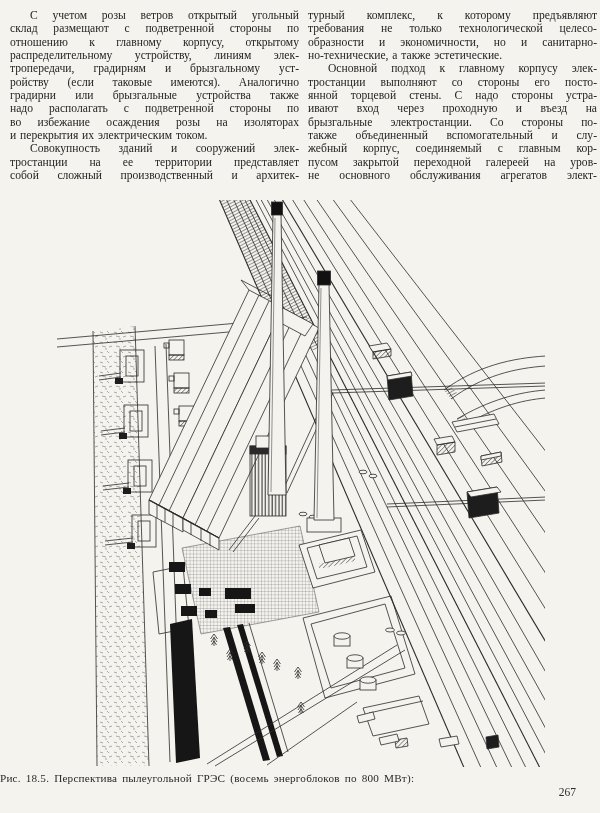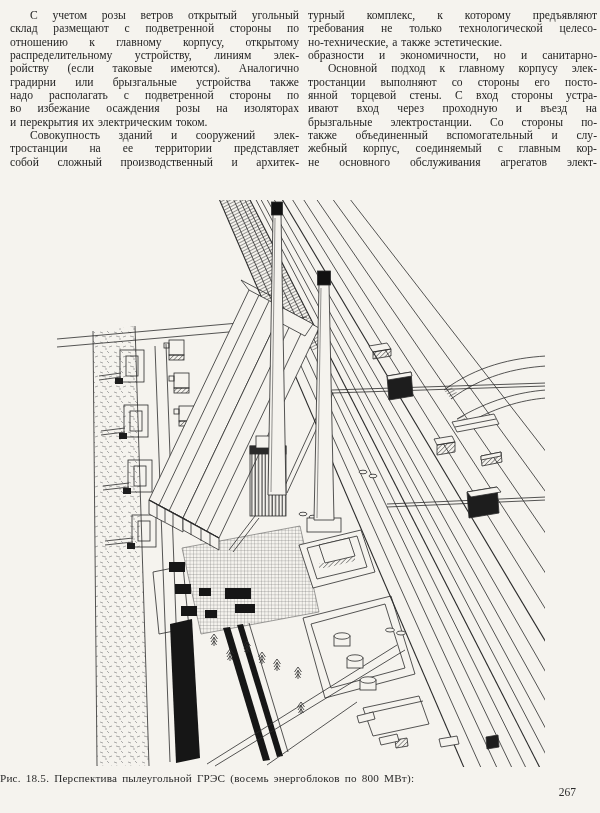--- a/index.html
+++ b/index.html
@@ -43,42 +43,44 @@
 </head>
 <body>
 
 <div class="page">
 
   <div class="col col-left">
     <div class="ln ind">С учетом розы ветров открытый угольный</div>
     <div class="ln">склад размещают с подветренной стороны по</div>
     <div class="ln">отношению к главному корпусу,  открытому</div>
     <div class="ln">распределительному устройству, линиям элек-</div>
+    <div class="ln">тропередачи, градирням и брызгальному уст-</div>
     <div class="ln">ройству (если таковые имеются). Аналогично</div>
     <div class="ln">градирни или брызгальные  устройства также</div>
     <div class="ln">надо располагать с подветренной стороны по</div>
     <div class="ln">во избежание осаждения розы на изоляторах</div>
     <div class="ln pe">и перекрытия их электрическим током.</div>
     <div class="ln ind">Совокупность зданий и сооружений элек-</div>
     <div class="ln">тростанции на ее  территории  представляет</div>
     <div class="ln">собой сложный производственный и архитек-</div>
   </div>
 
   <div class="col col-right">
     <div class="ln">турный комплекс, к которому предъявляют</div>
     <div class="ln">требования не только технологической целесо-</div>
+    <div class="ln">образности и экономичности, но и санитарно-</div>
     <div class="ln pe">но-технические, а также эстетические.</div>
-    <div class="ln">образности и экономичности, но и санитарно-</div>
     <div class="ln ind">Основной подход к главному корпусу элек-</div>
     <div class="ln">тростанции выполняют со стороны его посто-</div>
-    <div class="ln">янной торцевой стены. С вход стороны устра-</div>
+    <div class="ln">янной торцевой стены. С надо стороны устра-</div>
     <div class="ln">ивают  вход  через  проходную  и  въезд  на</div>
     <div class="ln">брызгальные электростанции. Со стороны по-</div>
     <div class="ln">также объединенный вспомогательный и слу-</div>
     <div class="ln">жебный корпус, соединяемый с главным кор-</div>
+    <div class="ln">пусом закрытой переходной галереей на уров-</div>
     <div class="ln">не основного обслуживания агрегатов элект-</div>
   </div>
 
   <svg class="figure" viewBox="0 0 488 567" xmlns="http://www.w3.org/2000/svg">
     <defs>
       <pattern id="spk" width="14" height="10" patternUnits="userSpaceOnUse">
         <path d="M1,2 l3,1 M8,1 l2,2 M3,6 l4,1 M10,7 l3,-1 M6,9 l2,0" stroke="#8a8a8a" stroke-width="0.7" fill="none"></path>
       </pattern>
       <pattern id="hd" width="3" height="3" patternUnits="userSpaceOnUse" patternTransform="rotate(62)">
         <line x1="0" y1="0" x2="0" y2="3" stroke="#2b2b2b" stroke-width="1"></line>

